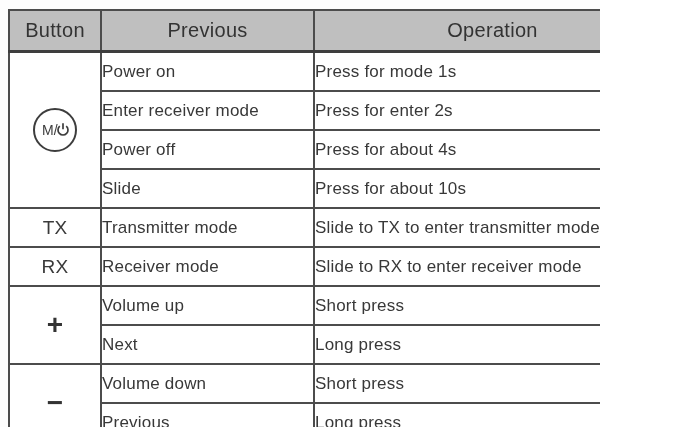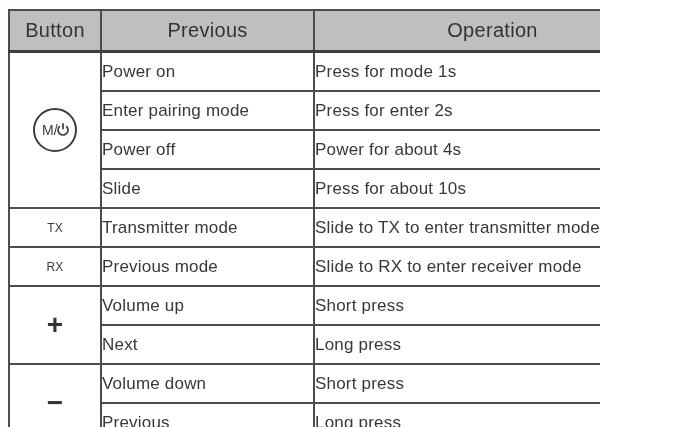--- a/index.html
+++ b/index.html
@@ -43,21 +43,21 @@
     color: #383838;
     height: 37px;
     padding: 0;
     vertical-align: middle;
     letter-spacing: 0.2px;
     overflow: hidden;
     white-space: nowrap;
   }
   td.fn, td.op { padding-left: 0; text-align: left; }
   td.btn { text-align: center; }
-  td.btn-txrx { font-size: 12px; color: #3a3a3a; margin-left: 10px; }
+  td.btn-txrx { font-size: 19px; color: #3a3a3a; margin-left: 10px; }
   td.btn-plus, td.btn-minus {
     font-size: 28px;
     font-weight: bold;
     color: #333333;
   }
   td.btn-icon svg { display: block; margin: 0 auto; }
   .icon-stroke { stroke: #3d3d3d; fill: none; }
   .icon-text {
     fill: #3d3d3d;
     font-family: "Liberation Sans", sans-serif;
@@ -90,39 +90,39 @@
             <g>
               <path class="icon-stroke" stroke-width="1.7" d="M 35.21 20.17 A 5 5 0 1 1 28.79 20.17"></path>
               <path class="icon-stroke" stroke-width="1.7" d="M 32 17.2 L 32 23.2"></path>
             </g>
           </svg>
         </td>
         <td class="fn">Power on</td>
         <td class="op">Press for mode 1s</td>
       </tr>
       <tr>
-        <td class="fn">Enter pairing mode</td>
+        <td class="fn">Enter receiver mode</td>
         <td class="op">Press for enter 2s</td>
       </tr>
       <tr>
         <td class="fn">Power off</td>
-        <td class="op">Power for about 4s</td>
+        <td class="op">Press for about 4s</td>
       </tr>
       <tr>
         <td class="fn">Slide</td>
         <td class="op">Press for about 10s</td>
       </tr>
       <tr>
         <td class="btn btn-txrx">TX</td>
         <td class="fn">Transmitter mode</td>
         <td class="op">Slide to TX to enter transmitter mode</td>
       </tr>
       <tr>
         <td class="btn btn-txrx">RX</td>
-        <td class="fn">Previous mode</td>
+        <td class="fn">Receiver mode</td>
         <td class="op">Slide to RX to enter receiver mode</td>
       </tr>
       <tr>
         <td rowspan="2" class="btn btn-plus">+</td>
         <td class="fn">Volume up</td>
         <td class="op">Short press</td>
       </tr>
       <tr>
         <td class="fn">Next</td>
         <td class="op">Long press</td>

